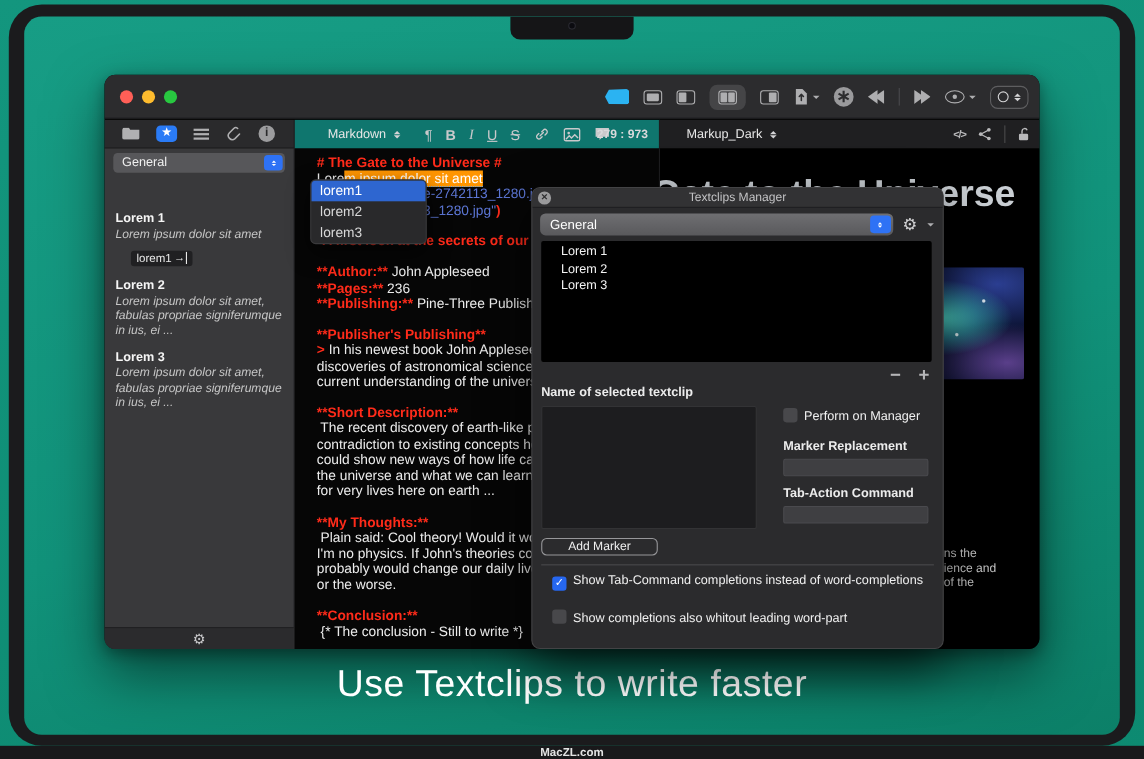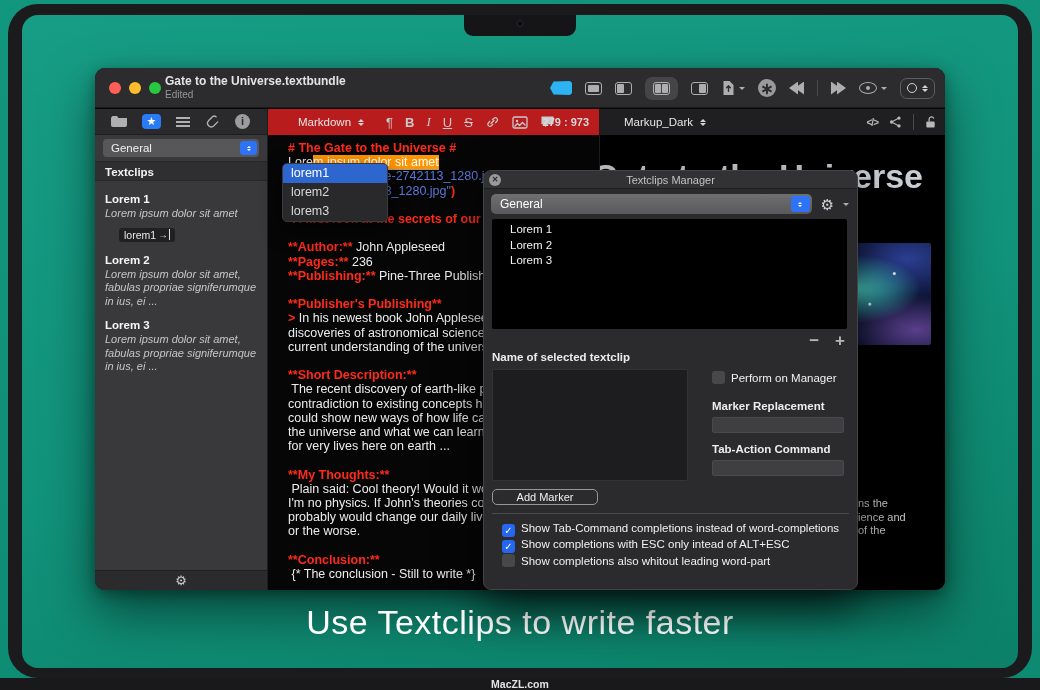--- a/index.html
+++ b/index.html
@@ -46,21 +46,21 @@
   .cap{border:1px solid #5e5e60;border-radius:7px;padding:3px 6px;display:flex;gap:5px;align-items:center;}
   .ring{width:10px;height:10px;border:1.8px solid #d4d4d6;border-radius:50%;}
   .ud{display:inline-flex;flex-direction:column;gap:2px;}
   .ud i{display:block;width:0;height:0;border:3.2px solid transparent;}
   .ud i:first-child{border-bottom-color:#d4d4d6;margin-bottom:-1px;}
   .ud i:last-child{border-top-color:#d4d4d6;}
   .ud.dk i:first-child{border-bottom-color:#fff}.ud.dk i:last-child{border-top-color:#fff}
   
   .toolbar2{position:absolute;left:0;top:41px;width:100%;height:26px;display:flex;}
   .tb2-side{width:173px;background:#2a2a2c;border-right:1px solid #1d1d1f;border-bottom:1px solid #1d1d1f;display:flex;align-items:center;gap:15px;padding-left:16px;}
-  .tb2-editor{width:332px;background:#b91c1c;border-right:1px solid #1d1d1f;display:flex;align-items:center;position:relative;}
+  .tb2-editor{width:332px;background:#0f766e;border-right:1px solid #1d1d1f;display:flex;align-items:center;position:relative;}
   .tb2-preview{flex:1;background:#1f1f21;display:flex;align-items:center;position:relative;}
   .folder-ic{width:16px;height:11px;background:#b0b0b2;clip-path:polygon(0 18%,5% 0,38% 0,46% 18%,100% 18%,100% 100%,0 100%);border-radius:2px;}
   .star-chip{width:19px;height:15px;background:#2a7bf6;border-radius:4px;color:#fff;font-size:11px;text-align:center;line-height:15px;}
   .list-ic{width:14px;height:2px;background:#b0b0b2;box-shadow:0 4px 0 #b0b0b2,0 8px 0 #b0b0b2;margin-top:-8px;}
   .info-ic{width:15px;height:15px;border-radius:50%;background:#9c9c9e;color:#2a2a2c;font-size:11px;font-weight:bold;text-align:center;line-height:15px;}
   .select-plain{display:flex;align-items:center;gap:7px;color:#e6e6e6;font-size:11.5px;}
   .fmt{display:flex;align-items:center;gap:12px;color:#c9c9cb;}
   .fmt span{font-size:13px;}
   .b-b{font-weight:bold}.b-i{font-style:italic;font-family:"Liberation Serif",serif}.b-u{text-decoration:underline}.b-s{text-decoration:line-through}
   .counter{position:absolute;right:10px;color:#d9d9db;font-size:11px;font-weight:bold;}
@@ -139,24 +139,20 @@
   <div class="bezel"></div>
   <div class="screen">
 
     <div class="window">
       <div class="titlebar">
         <div class="lights">
           <span class="light l-red"></span>
           <span class="light l-yellow"></span>
           <span class="light l-green"></span>
         </div>
-        <div class="title-block">
-          <div class="win-title">Gate to the Universe.textbundle</div>
-          <div class="win-sub">Edited</div>
-        </div>
         <div class="tb-icons">
           <span class="tag-ic"></span>
           <span class="pane fill-inner"></span>
           <span class="pane fill-left"></span>
           <span class="tb-sel">
               <span class="pane split"></span>
             </span>
           <span class="pane fill-right"></span>
           <span style="display:flex;align-items:center;gap:3px">
             <svg width="15" height="16" viewBox="0 0 15 16">
@@ -257,21 +253,20 @@
         <div class="sidebar">
           <div class="gen-cap">
             <span class="lbl">General</span>
             <span class="blue-btn">
                 <span class="ud dk">
                   <i></i>
                   <i></i>
                 </span>
               </span>
           </div>
-          <div class="sec-head">Textclips</div>
           <div class="sb-items">
 
           <div class="sb-item">
               <div class="sb-title">Lorem 1</div>
               <div class="sb-desc">Lorem ipsum dolor sit amet</div>
               <div class="sb-tag">
                   <span>lorem1</span>
                   <span class="tab-glyph">→</span>
                 </div>
             </div>
@@ -374,21 +369,20 @@
       <div class="dlg-label" style="left:8px;top:180px">Name of selected textclip</div>
       <div class="dlg-textarea"></div>
       <div class="opt" style="left:228px;top:200px"><span class="cb"></span><span>Perform on Manager</span></div>
       <div class="dlg-label" style="left:228px;top:229px">Marker Replacement</div>
       <div class="dlg-field" style="left:228px;top:246px"></div>
       <div class="dlg-label" style="left:228px;top:272px">Tab-Action Command</div>
       <div class="dlg-field" style="left:228px;top:289px"></div>
       <div class="add-btn">Add Marker</div>
       <div class="dlg-div"></div>
       <div class="opt" style="top:351px"><span class="cb">✓</span><span>Show Tab-Command completions instead of word-completions</span></div>
-      <div class="opt" style="top:367px"><span class="cb">✓</span><span>Show completions with ESC only intead of ALT+ESC</span></div>
       <div class="opt" style="top:383px"><span class="cb"></span><span>Show completions also whitout leading word-part</span></div>
     </div>
 
     <div class="caption">Use Textclips to write faster</div>
     <div class="notch">
         <span class="camera"></span>
       </div>
   </div>
 
   <div class="bottom-strip">MacZL.com</div>

